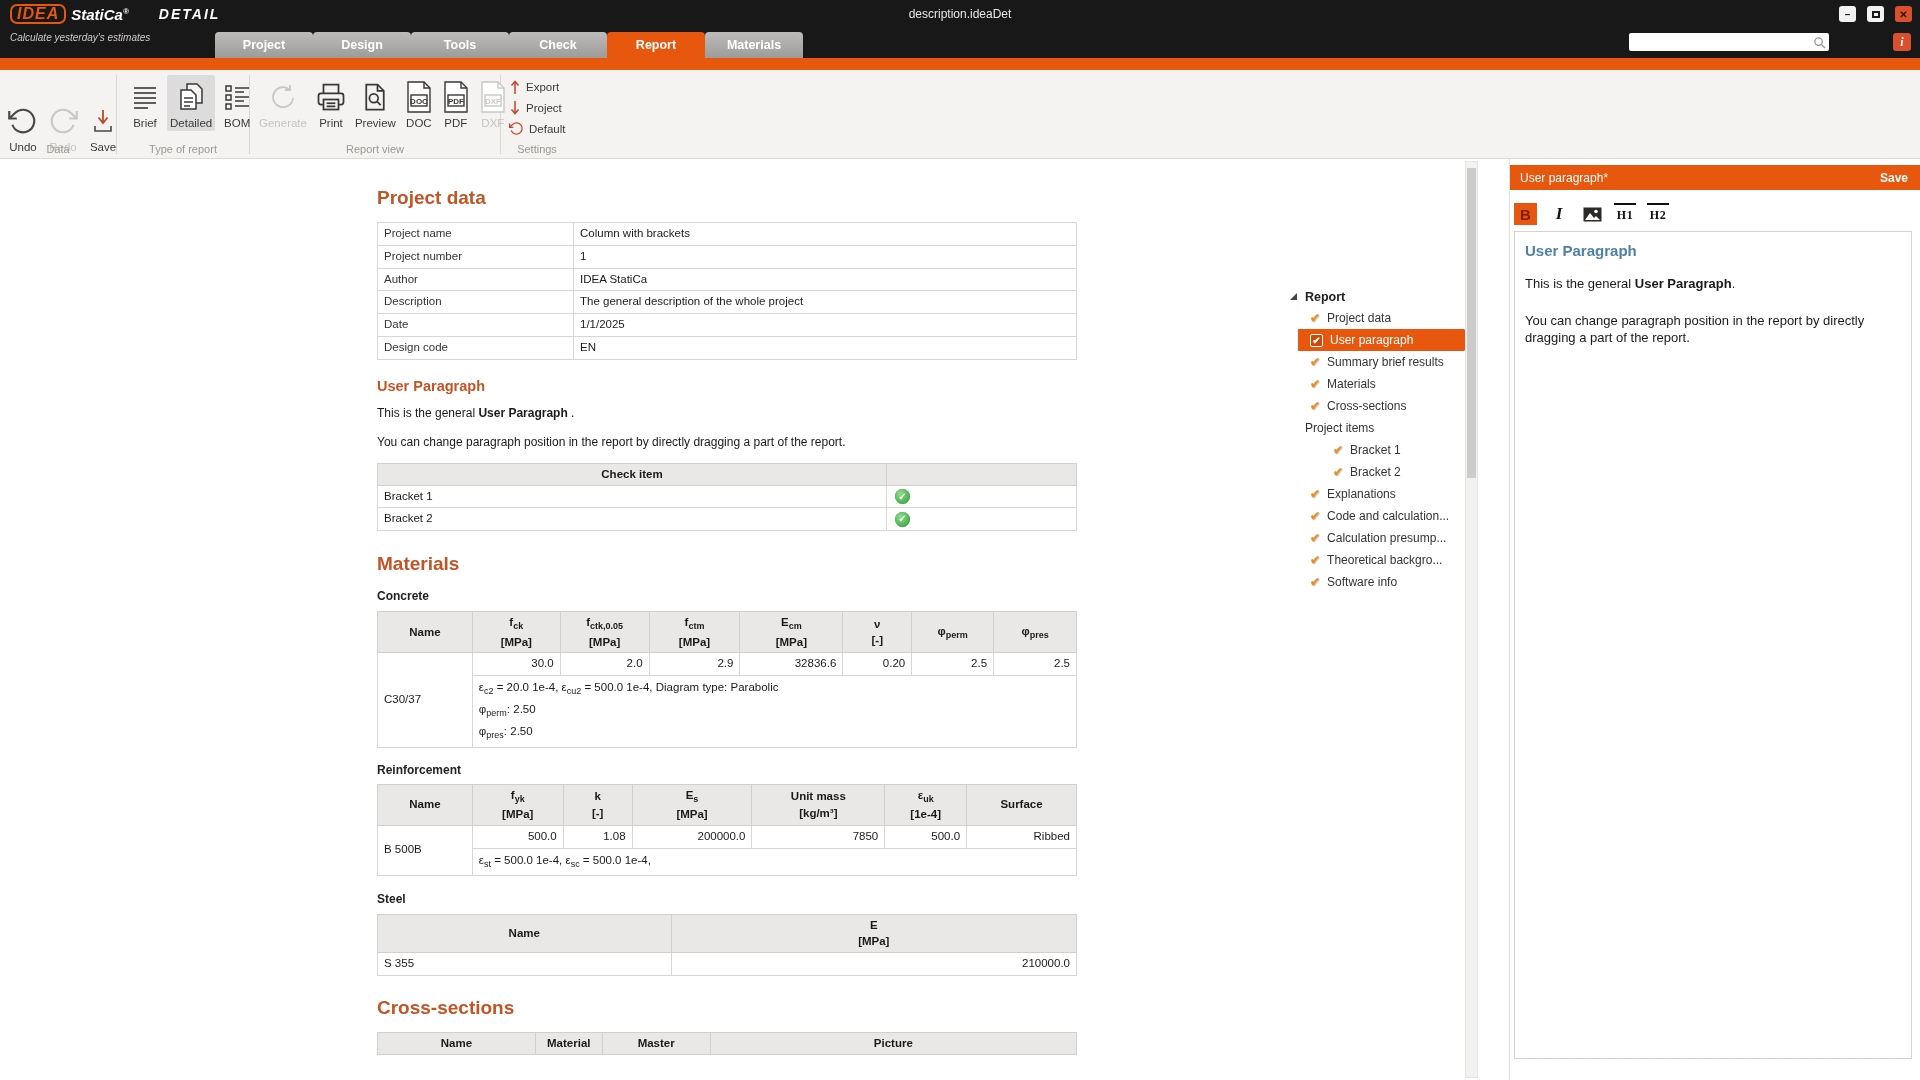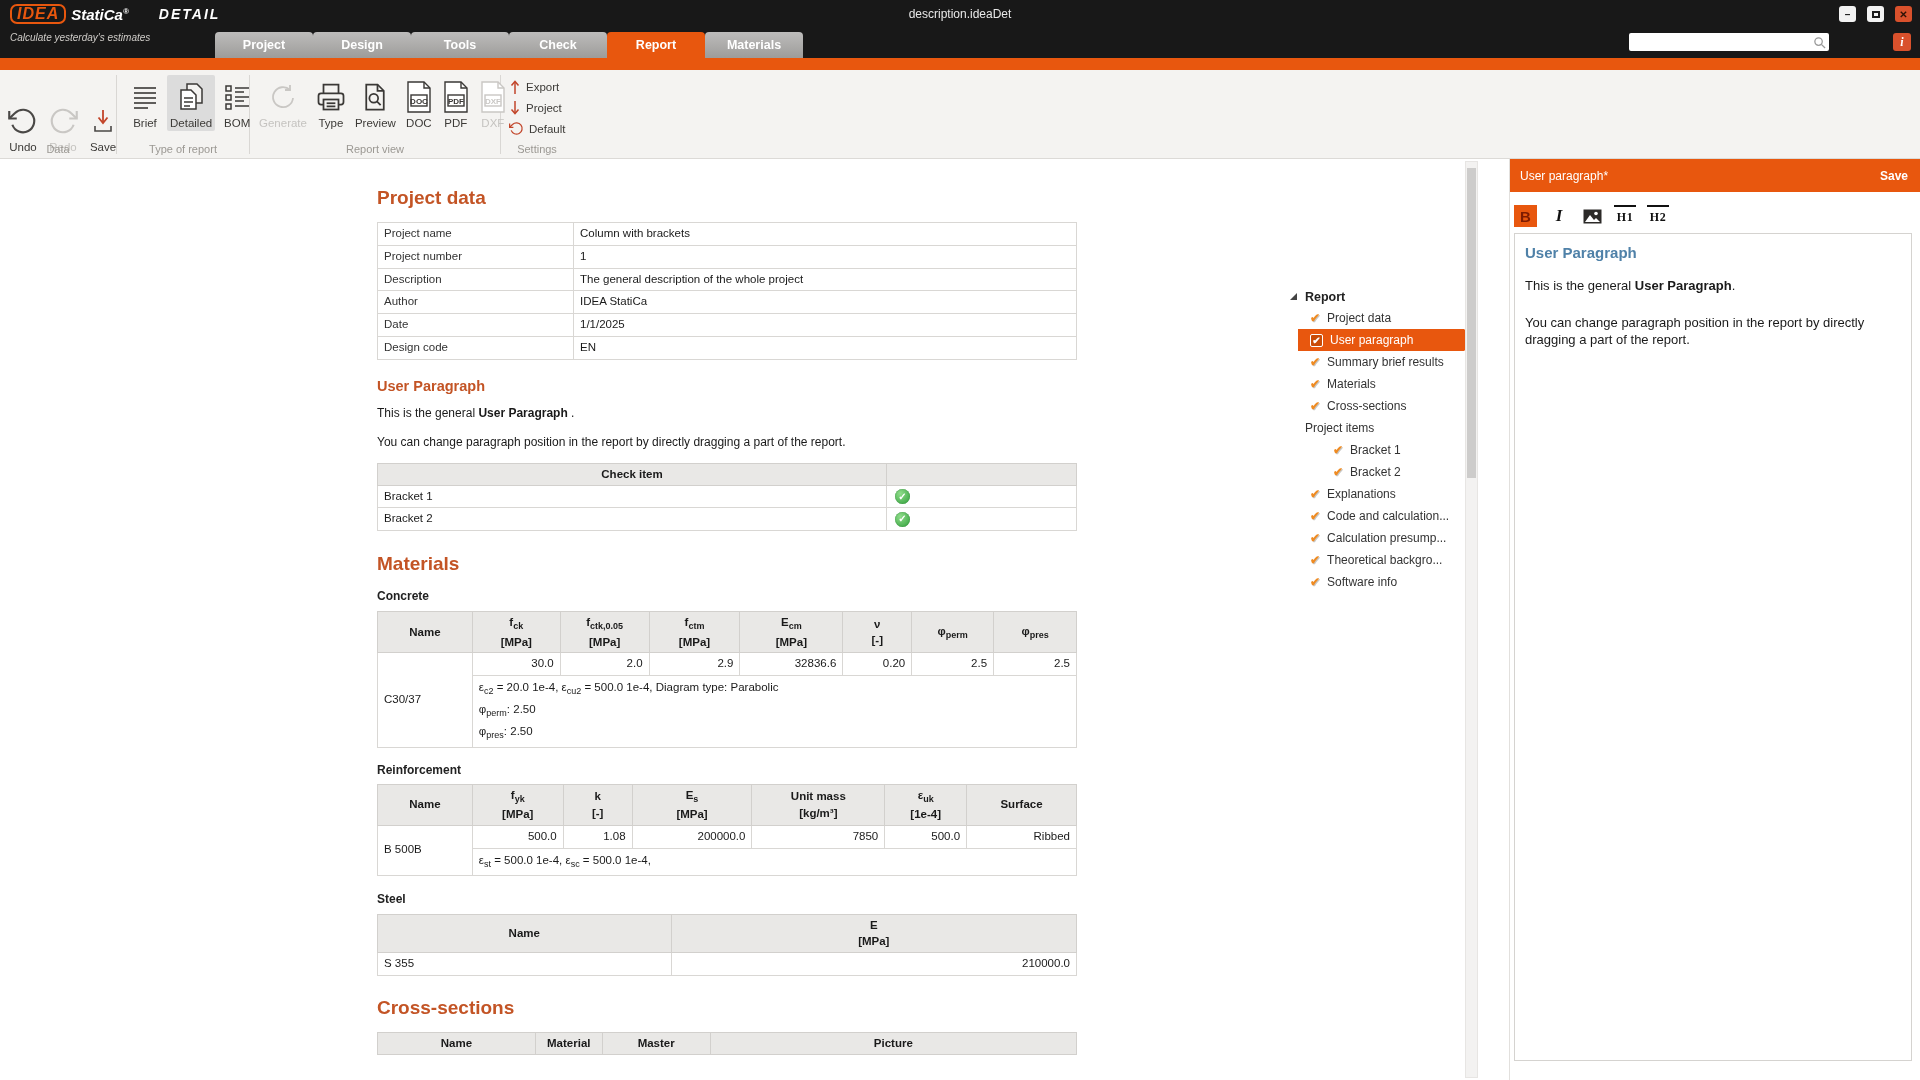--- a/index.html
+++ b/index.html
@@ -102,21 +102,21 @@
   color:#fff; font-size:10px; line-height:11px; text-align:center; margin-right:7px; font-weight:bold; }
 
 
 .rscroll { position:absolute; left:1465px; top:2px; bottom:2px; width:13px; background:#f3f2f1;
   border:1px solid #e7e5e3; }
 .rscroll .thumb { position:absolute; left:1px; right:1px; top:6px; height:310px; background:#cdcccb; }
 
 
 .panel { position:absolute; left:1509px; top:0; width:411px; height:100%; background:#fff;
   border-left:1px solid #e2e0dd; }
-.panel-header { margin-top:0; height:33px; background:#e8570e; color:#fff; display:flex;
+.panel-header { margin-top:6px; height:25px; background:#e8570e; color:#fff; display:flex;
   align-items:center; justify-content:space-between; padding:0 12px 0 10px; font-size:12px; }
 .panel-save { font-weight:bold; cursor:pointer; }
 .panel-toolbar { display:flex; align-items:center; gap:11px; padding:13px 0 6px 4px; }
 .tb-btn { height:22px; min-width:22px; display:flex; align-items:center; justify-content:center;
   cursor:pointer; }
 .tb-b { background:#e8570e; color:#7e1c00; font-weight:bold; font-size:15px; width:23px; }
 .tb-i { font-family:"Liberation Serif",serif; font-style:italic; font-weight:bold;
   font-size:17px; color:#111; }
 .tb-h { font-family:"Liberation Serif",serif; font-size:12px; font-weight:bold; color:#111;
   border-top:2px solid #111; padding-top:1px; letter-spacing:0.5px; }
@@ -264,21 +264,21 @@
         <div class="ritem">
           <span class="ricon">
             <svg width="30" height="30" viewBox="0 0 24 24" fill="none" stroke="#3a3836" stroke-width="1.4">
                 <polyline points="6 9 6 2 18 2 18 9"></polyline>
                 <path d="M6 18 H4 a2 2 0 0 1 -2 -2 v-5 a2 2 0 0 1 2 -2 h16 a2 2 0 0 1 2 2 v5 a2 2 0 0 1 -2 2 h-2"></path>
                 <rect x="6" y="14" width="12" height="8"></rect>
                 <line x1="8.5" y1="17" x2="15.5" y2="17"></line>
                 <line x1="8.5" y1="19.5" x2="15.5" y2="19.5"></line>
               </svg>
           </span>
-            <span>Type</span>
+            <span>Print</span>
         </div>
         <div class="ritem">
           <span class="ricon">
             <svg width="30" height="30" viewBox="0 0 24 24" fill="none" stroke="#3a3836" stroke-width="1.4">
                 <path d="M5 2 h9 l5 5 v15 h-14 z"></path>
                 <path d="M14 2 v5 h5"></path>
                 <circle cx="11" cy="13" r="3.5"></circle>
                 <line x1="13.5" y1="15.5" x2="16.5" y2="18.5"></line>
               </svg>
           </span>
@@ -362,26 +362,26 @@
         <tbody>
             <tr>
               <td>Project name</td>
               <td>Column with brackets</td>
             </tr>
             <tr>
               <td>Project number</td>
               <td>1</td>
             </tr>
             <tr>
+              <td>Author</td>
+              <td>IDEA StatiCa</td>
+            </tr>
+            <tr>
               <td>Description</td>
               <td>The general description of the whole project</td>
-            </tr>
-            <tr>
-              <td>Author</td>
-              <td>IDEA StatiCa</td>
             </tr>
             <tr>
               <td>Date</td>
               <td>1/1/2025</td>
             </tr>
             <tr>
               <td>Design code</td>
               <td>EN</td>
             </tr>
           </tbody>

